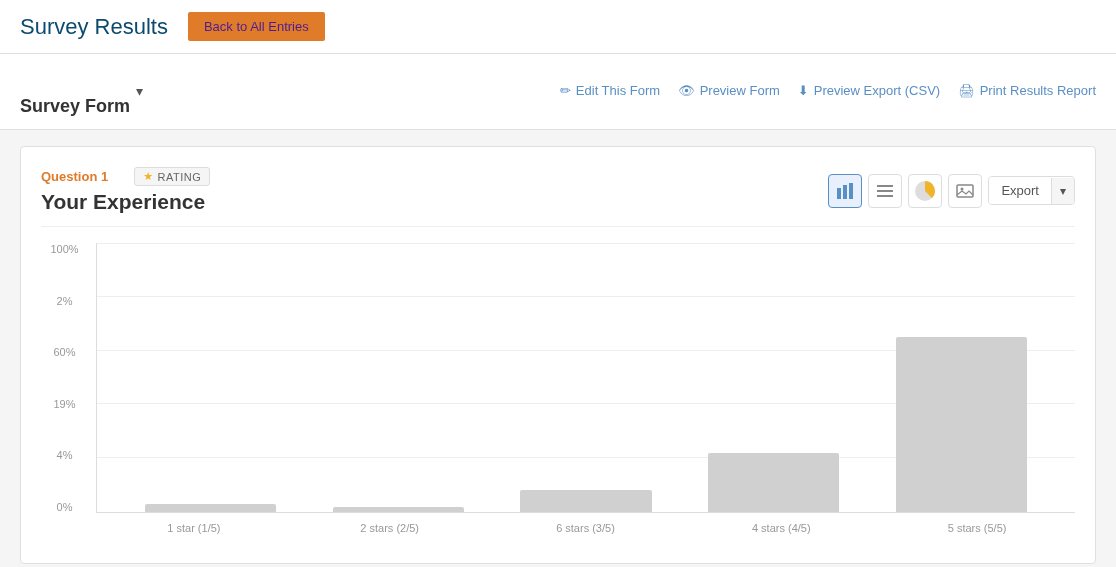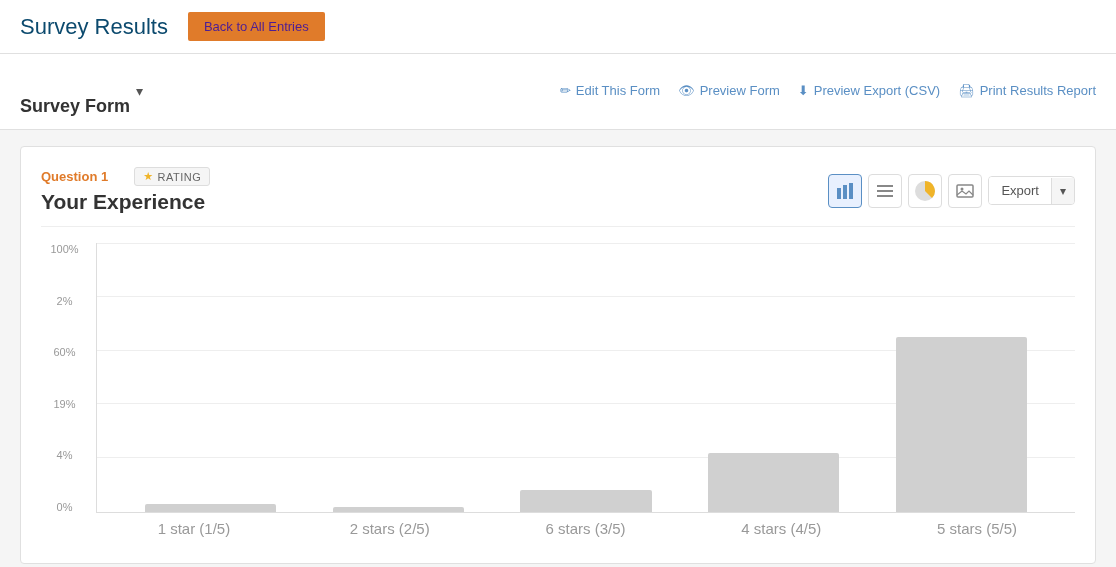--- a/index.html
+++ b/index.html
@@ -241,21 +241,21 @@
       height: 30px;
       display: flex;
       align-items: center;
     }
     .x-label-group {
       flex: 1;
       display: flex;
       justify-content: center;
     }
     .x-label {
-      font-size: 15px;
+      font-size: 11px;
       color: #999;
       text-align: center;
     }
   </style>
 </head>
 <body>
 
 <div class="top-bar">
   <span class="top-title">Survey Results</span>
   <button class="btn-orange">Back to All Entries</button>

